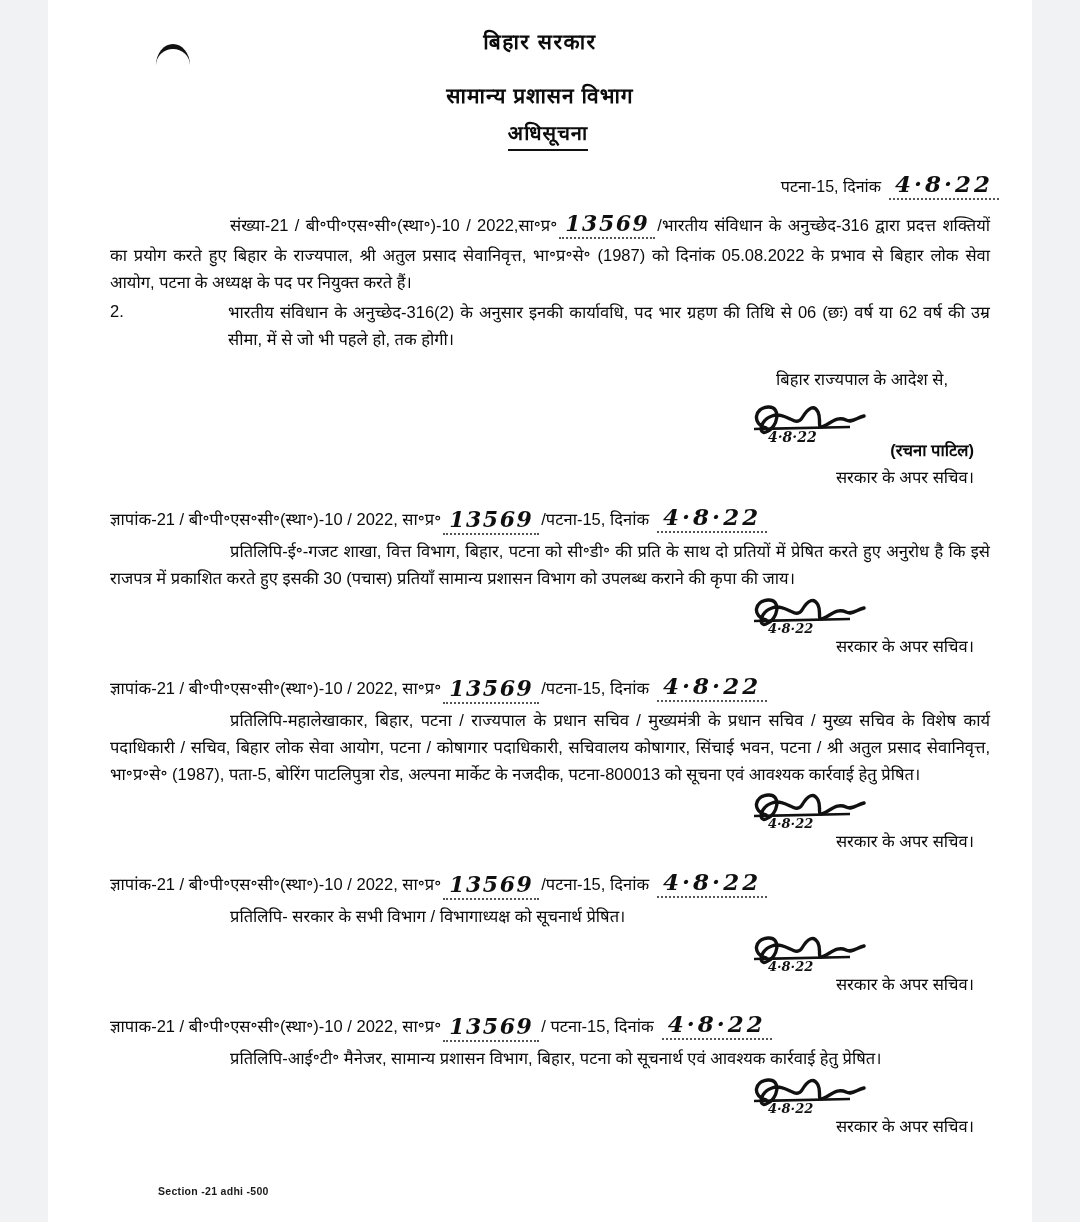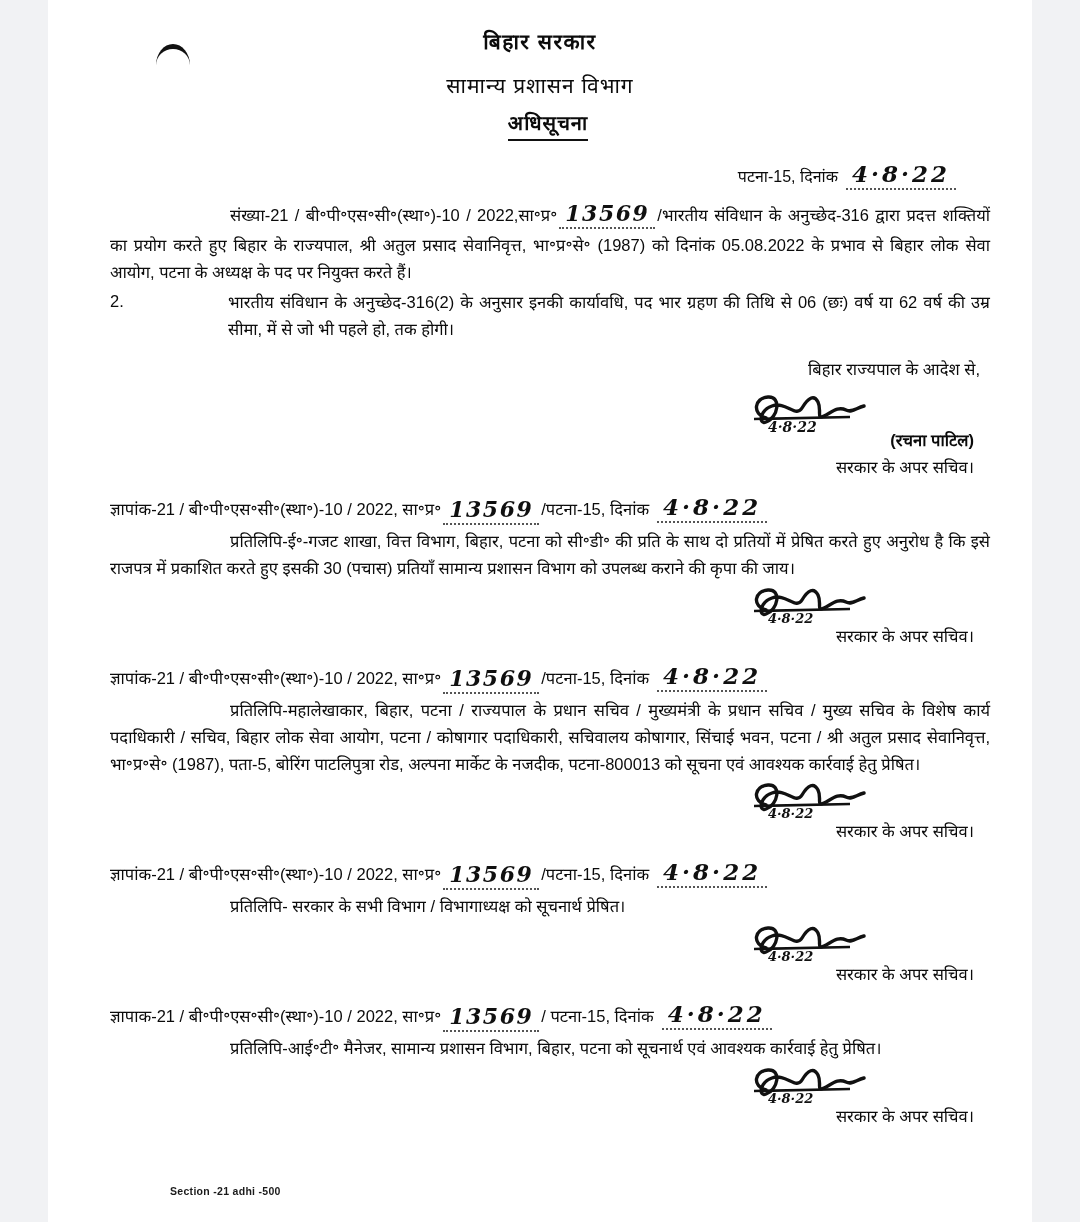--- a/index.html
+++ b/index.html
@@ -53,42 +53,42 @@
     padding-top: 26px;
   }
   .gov-title {
     font-size: 21px;
     font-weight: 700;
     letter-spacing: 1.5px;
     margin: 0;
   }
   .dept-title {
     font-size: 21px;
-    font-weight: 400;
+    font-weight: 700;
     letter-spacing: 1px;
-    margin: 12px 0 0 0;
+    margin: 22px 0 0 0;
   }
   .notif-title {
     display: inline-block;
     font-size: 20px;
     font-weight: 700;
     margin: 6px 0 0 16px;
     border-bottom: 2px solid #111;
     padding-bottom: 1px;
     letter-spacing: 1px;
   }
 
   
   .body-col {
     padding: 0 42px 0 62px;
   }
   .place-date {
     text-align: right;
     margin-top: 16px;
-    padding-right: 76px;
+    padding-right: 33px;
     font-size: 16px;
     white-space: nowrap;
   }
   .hand {
     font-family: "DejaVu Serif", "Liberation Serif", serif;
     font-style: italic;
     font-weight: 700;
     font-size: 23px;
     letter-spacing: 3px;
     color: #101010;
@@ -120,21 +120,21 @@
   }
 
   
   .sign-block {
     text-align: right;
     padding-right: 58px;
     margin-top: 6px;
   }
   .order-line {
     text-align: right;
-    padding-right: 52px;
+    padding-right: 84px;
     font-size: 16.5px;
     margin-top: 14px;
   }
   .signature-glyph {
     display: block;
     height: 44px;
     margin-bottom: -4px;
     position: relative;
   }
   .signature-glyph svg { display: block; margin-left: auto; margin-right: 86px; }
@@ -156,21 +156,21 @@
   .memo-line {
     font-size: 16.5px;
     white-space: nowrap;
     margin-top: 10px;
   }
   .memo-line .hand.num { vertical-align: -2px; }
 
   
   .footer-note {
     position: absolute;
-    left: 122px;
+    left: 110px;
     bottom: 22px;
     font-size: 10.5px;
     font-weight: 700;
     color: #1a1a1a;
     letter-spacing: 0.3px;
   }
   .block { margin-top: 4px; }
   .tight { margin-top: 2px; }
 </style>
 </head>

